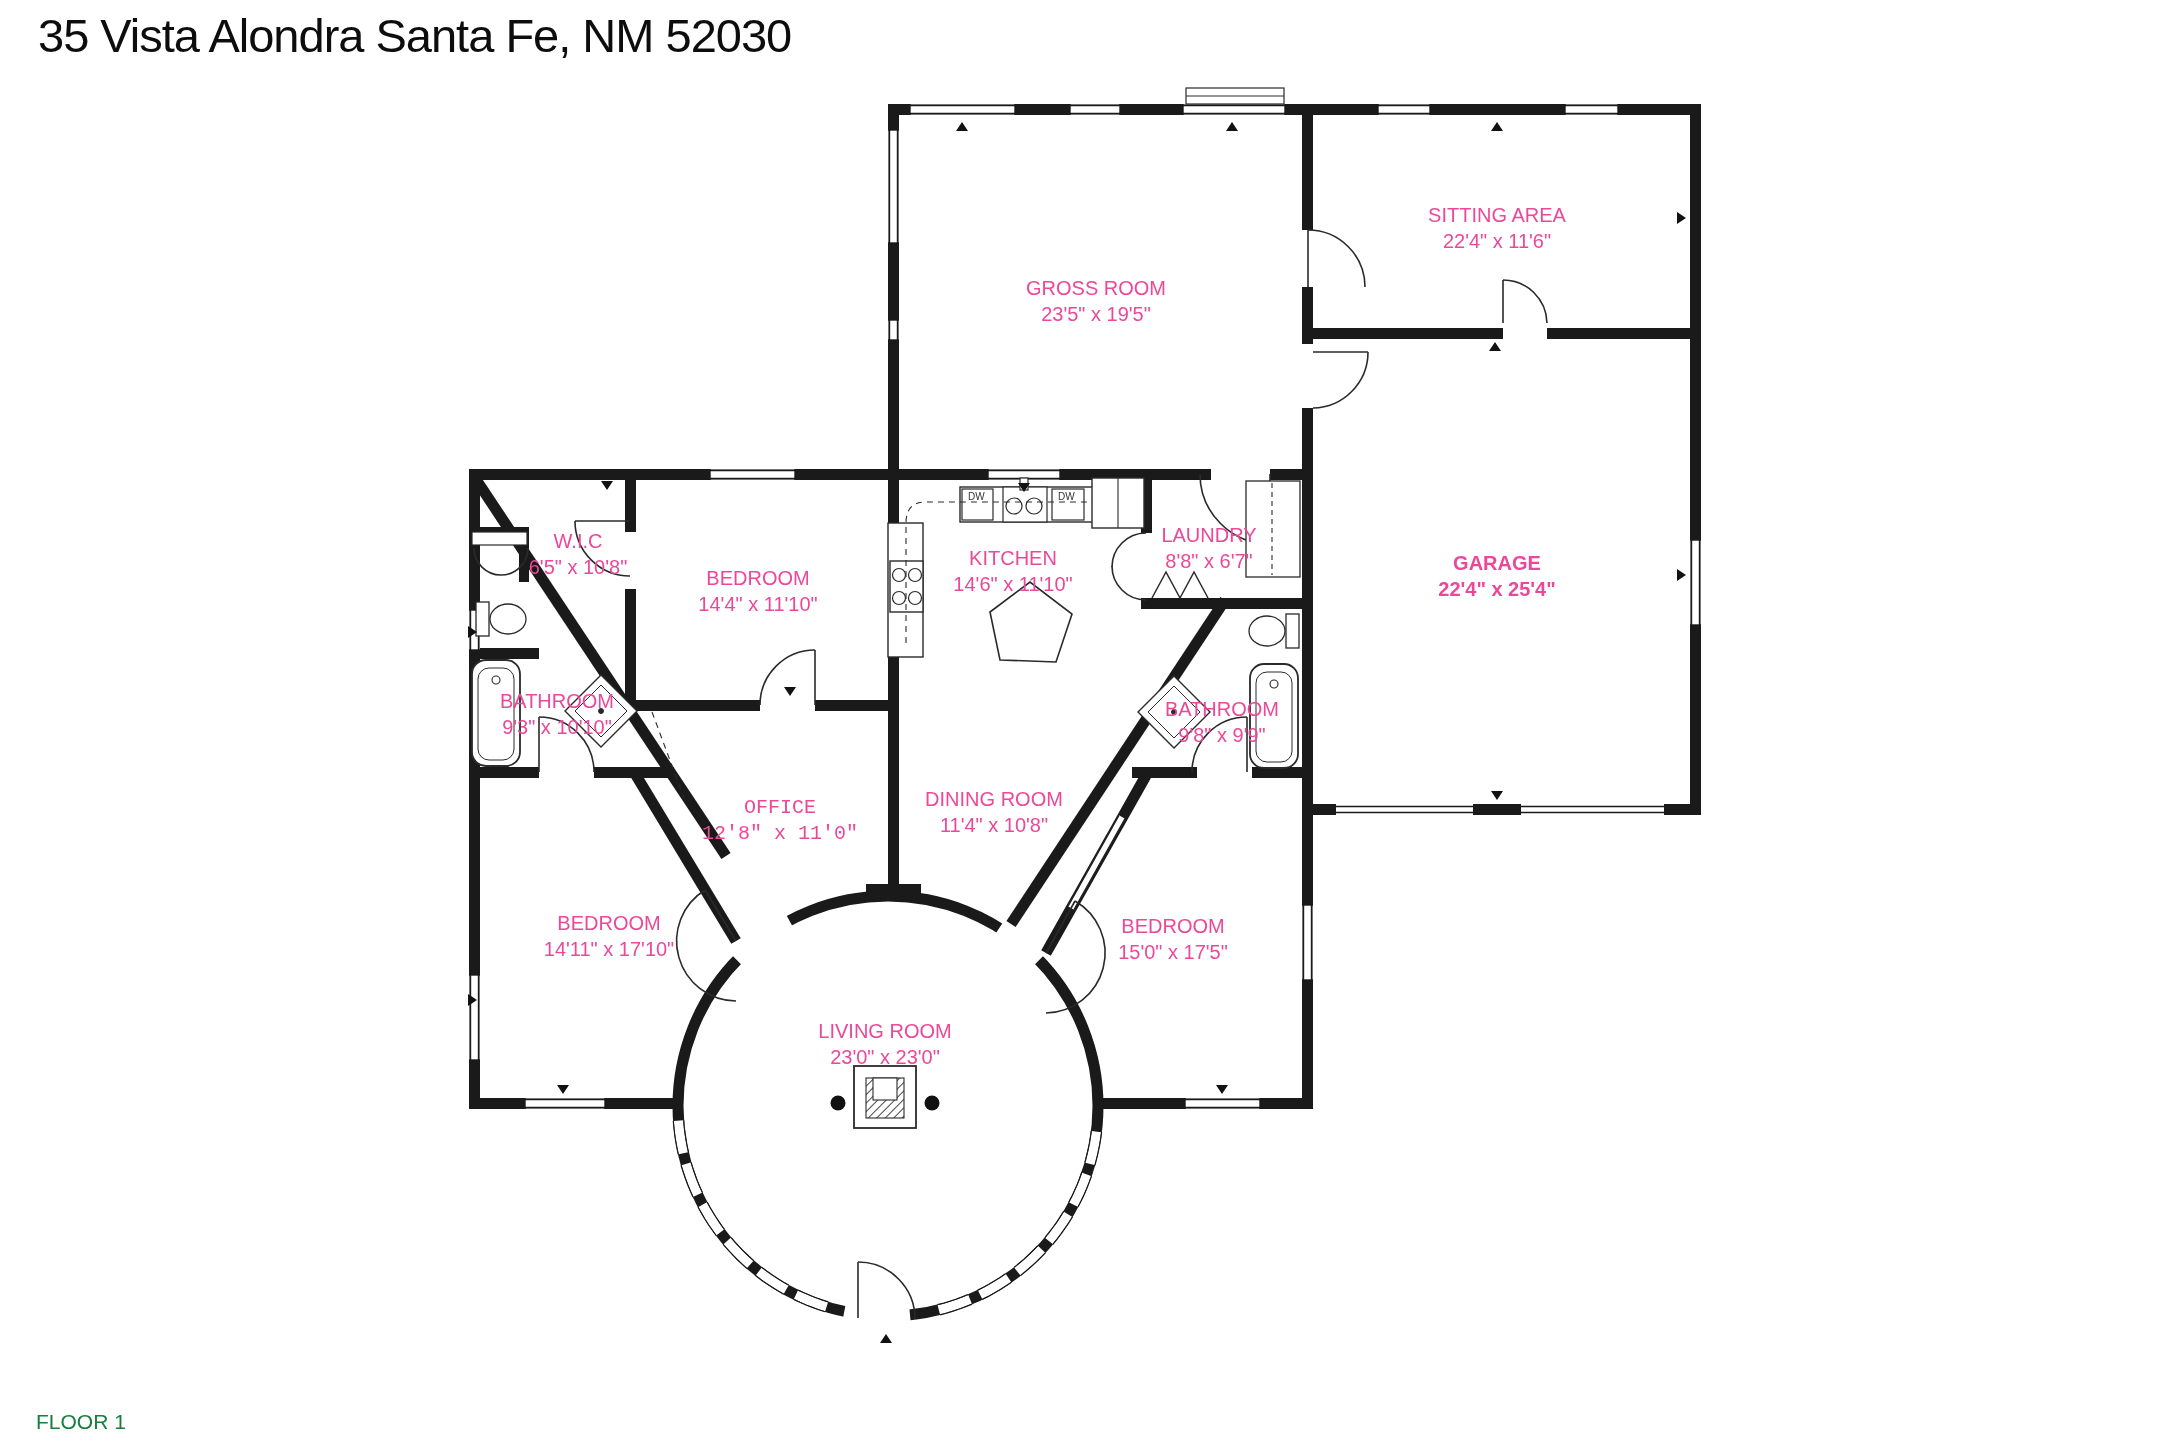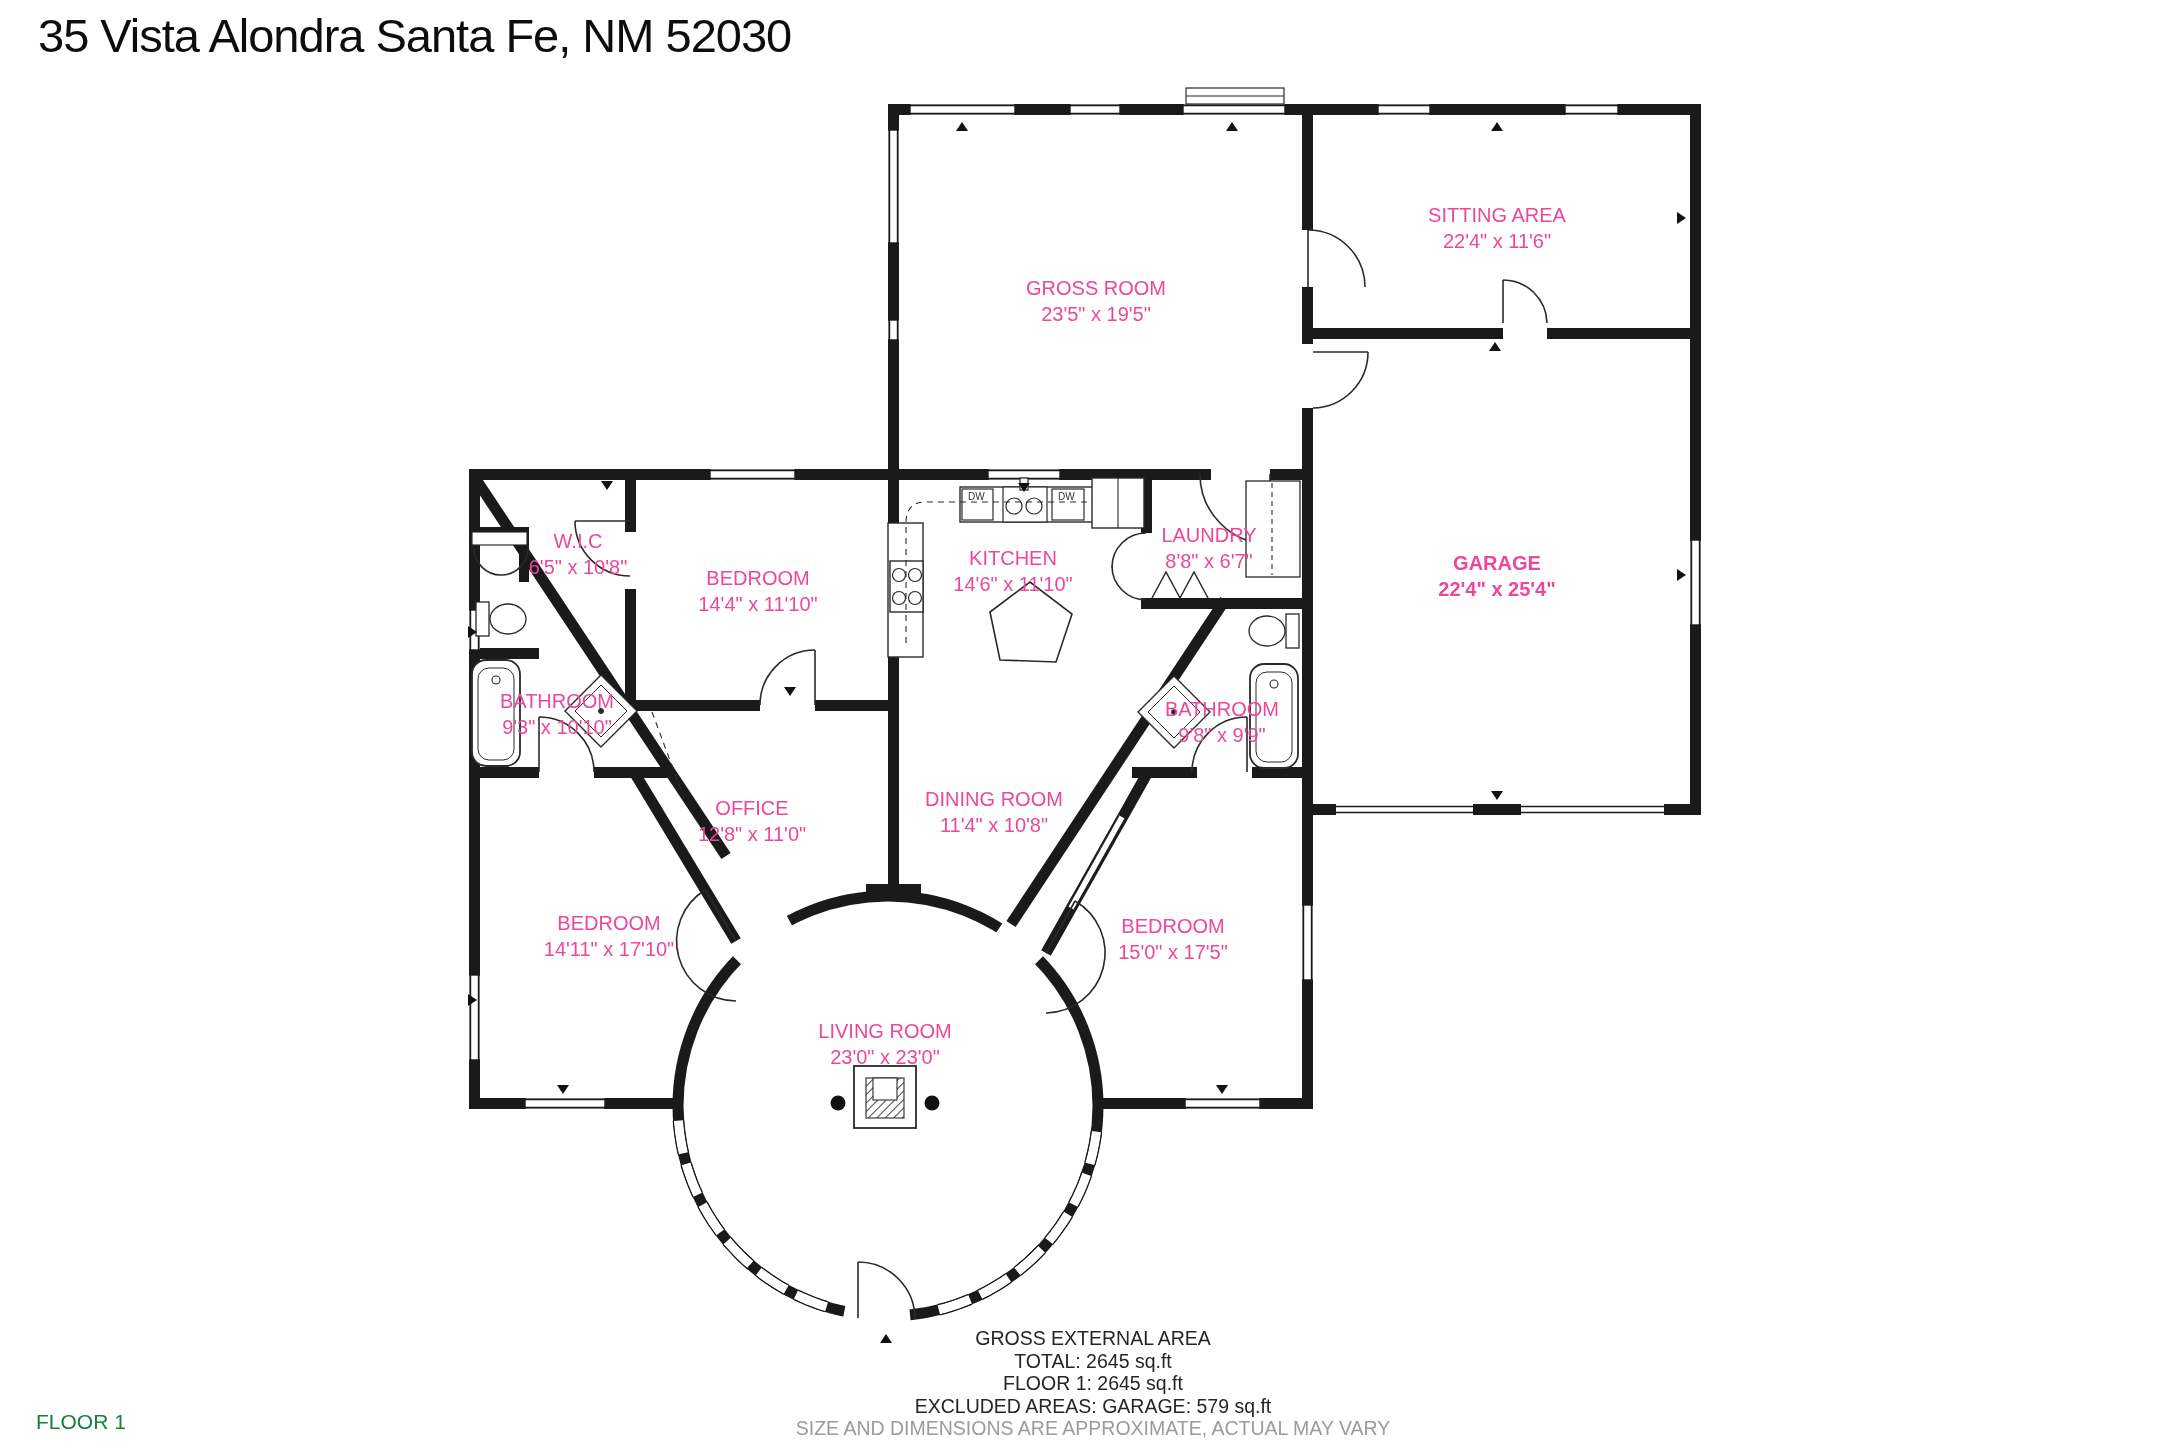--- a/index.html
+++ b/index.html
@@ -352,29 +352,22 @@
   <div id="labels">
       <div class="room-label" style="left: 1096px; top: 275px;"><span>GROSS ROOM</span><span class="dims">23'5" x 19'5"</span></div>
       <div class="room-label" style="left: 1497px; top: 202px;"><span>SITTING AREA</span><span class="dims">22'4" x 11'6"</span></div>
       <div class="room-label" style="left: 1497px; top: 550px; font-weight: bold;"><span>GARAGE</span><span class="dims">22'4" x 25'4"</span></div>
       <div class="room-label" style="left: 578px; top: 528px;"><span>W.I.C</span><span class="dims">6'5" x 10'8"</span></div>
       <div class="room-label" style="left: 758px; top: 565px;"><span>BEDROOM</span><span class="dims">14'4" x 11'10"</span></div>
       <div class="room-label" style="left: 1013px; top: 545px;"><span>KITCHEN</span><span class="dims">14'6" x 11'10"</span></div>
       <div class="room-label" style="left: 1209px; top: 522px;"><span>LAUNDRY</span><span class="dims">8'8" x 6'7"</span></div>
       <div class="room-label" style="left: 557px; top: 688px;"><span>BATHROOM</span><span class="dims">9'3" x 10'10"</span></div>
       <div class="room-label" style="left: 1222px; top: 696px;"><span>BATHROOM</span><span class="dims">9'8" x 9'9"</span></div>
-      <div class="room-label" style="left: 752px; top: 795px;"><span>OFFICE</span><span class="dims">12'8" x 11'0"</span></div>
+      <div class="room-label" style="left: 780px; top: 795px; font-family: Liberation Mono, monospace;"><span>OFFICE</span><span class="dims">12'8" x 11'0"</span></div>
       <div class="room-label" style="left: 994px; top: 786px;"><span>DINING ROOM</span><span class="dims">11'4" x 10'8"</span></div>
       <div class="room-label" style="left: 609px; top: 910px;"><span>BEDROOM</span><span class="dims">14'11" x 17'10"</span></div>
       <div class="room-label" style="left: 1173px; top: 913px;"><span>BEDROOM</span><span class="dims">15'0" x 17'5"</span></div>
       <div class="room-label" style="left: 885px; top: 1018px;"><span>LIVING ROOM</span><span class="dims">23'0" x 23'0"</span></div>
     </div>
 
-  <div class="footer">
-    <div>GROSS EXTERNAL AREA</div>
-    <div>TOTAL: 2645 sq.ft</div>
-    <div>FLOOR 1: 2645 sq.ft</div>
-    <div>EXCLUDED AREAS: GARAGE: 579 sq.ft</div>
-    <div class="muted">SIZE AND DIMENSIONS ARE APPROXIMATE, ACTUAL MAY VARY</div>
-  </div>
 
   <div class="floor-tag">FLOOR 1</div>
 </div>
 
 </body></html>

